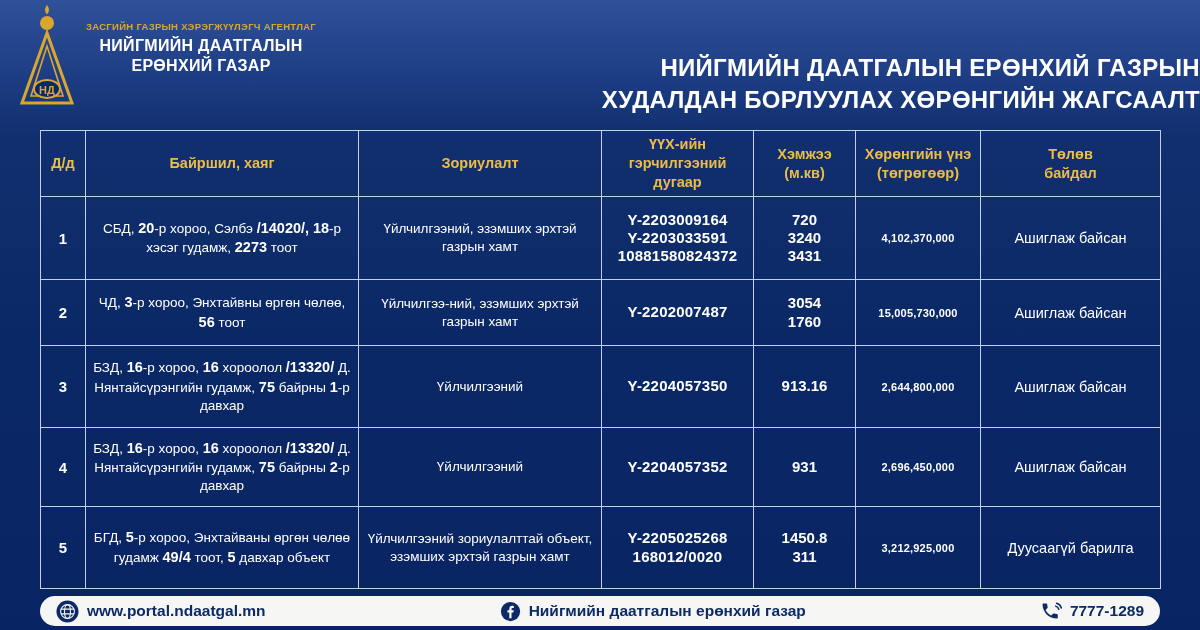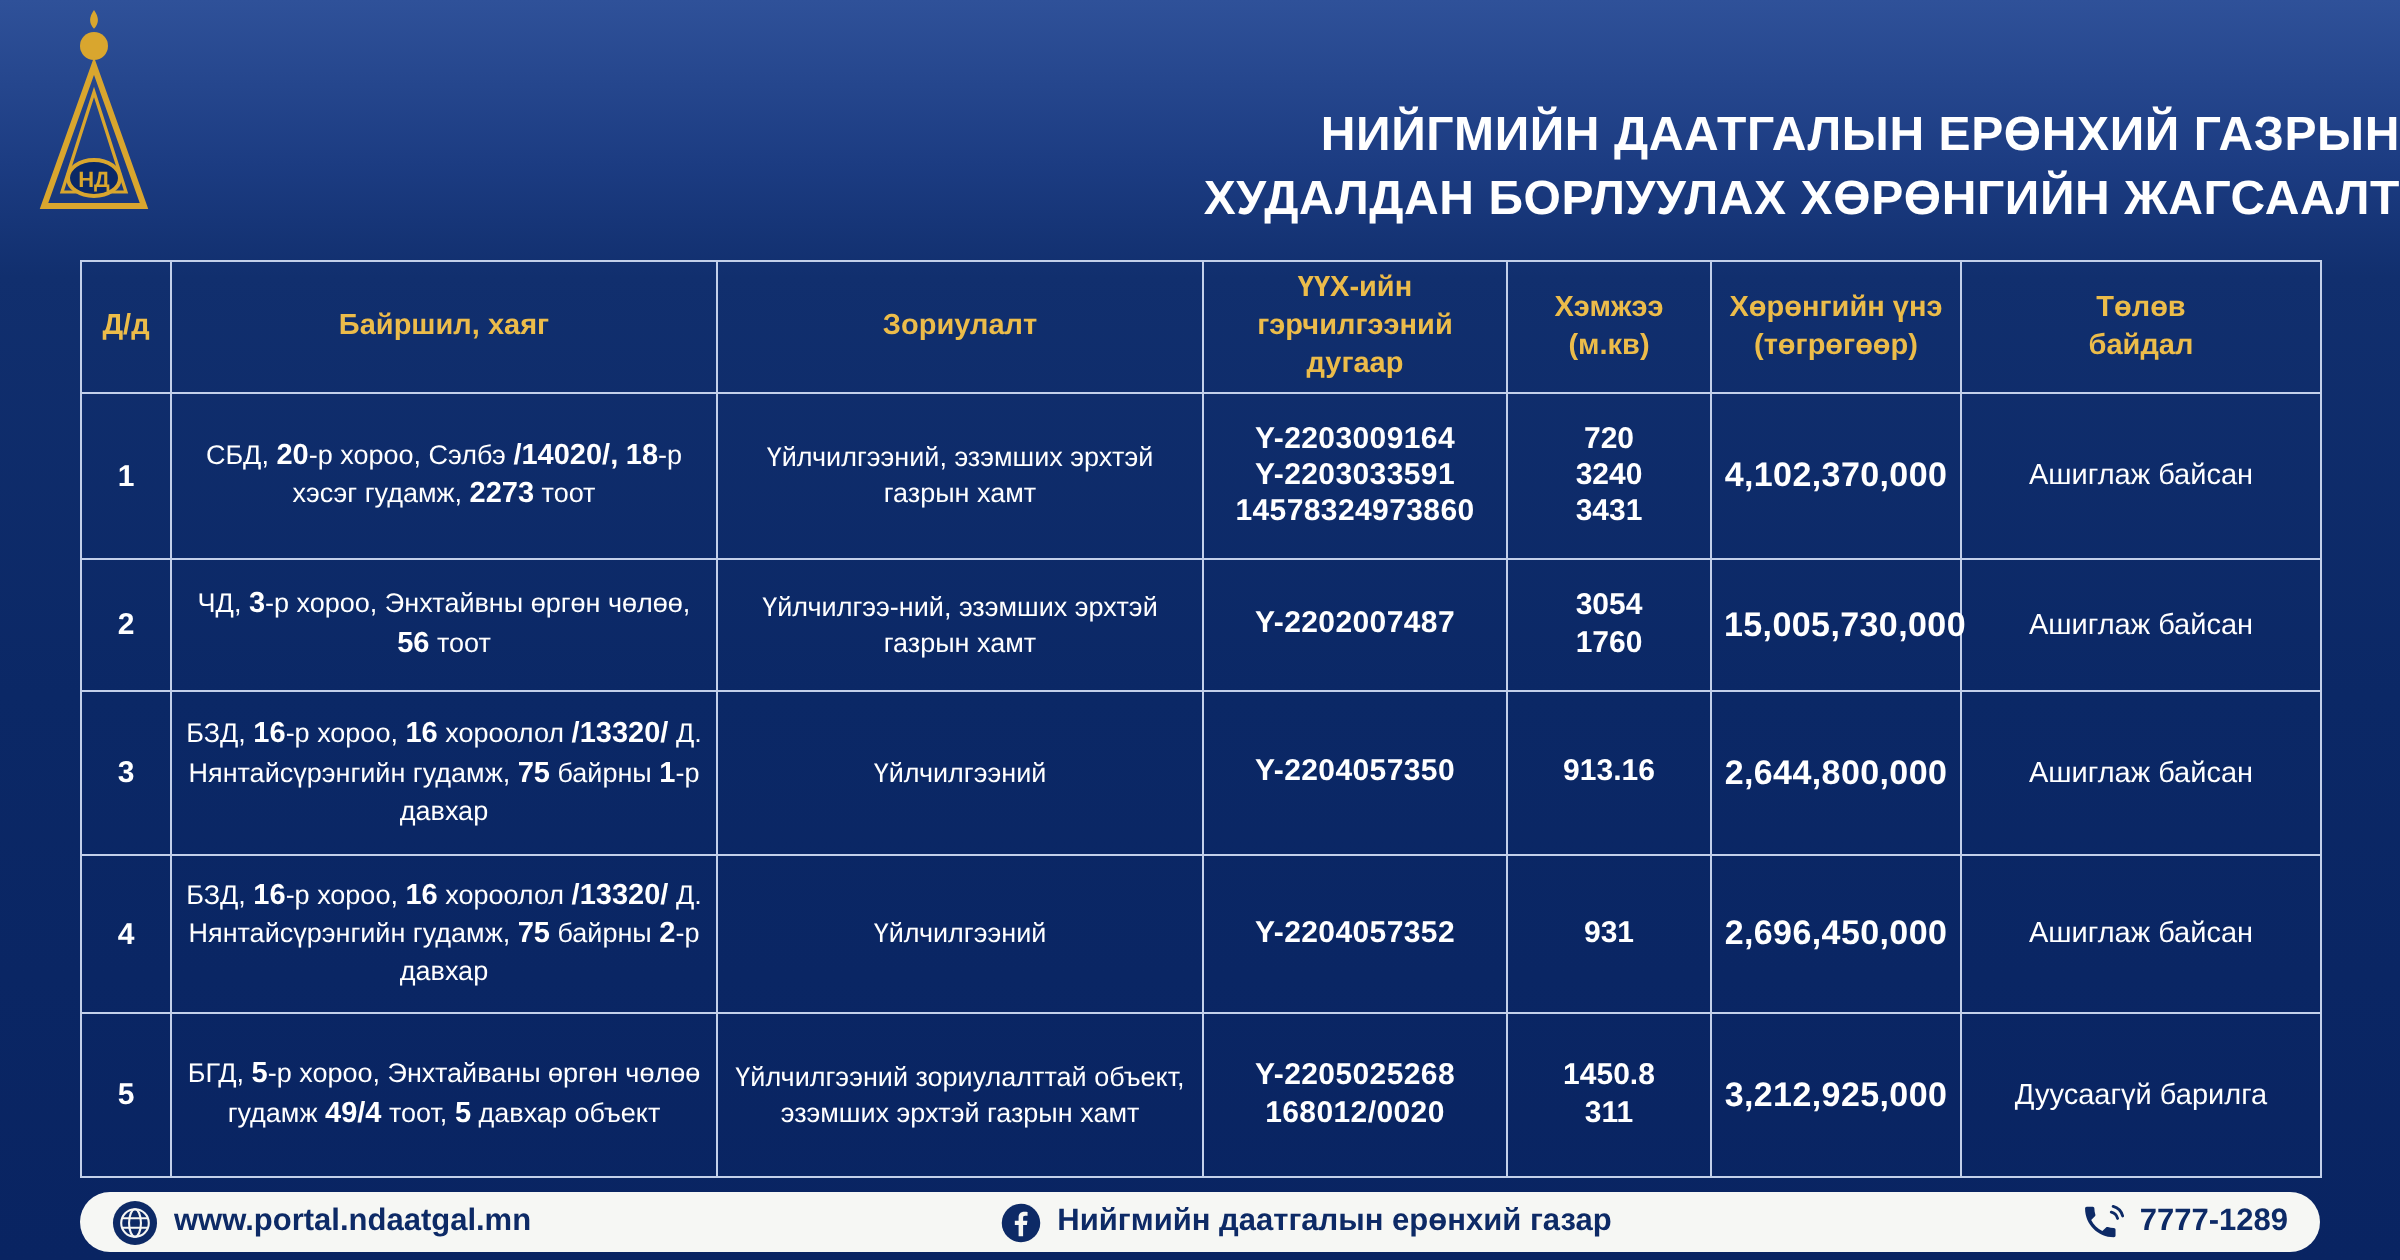--- a/index.html
+++ b/index.html
@@ -21,41 +21,46 @@
   table.main { position:absolute; left:40px; top:130px; width:1120px; border-collapse:collapse; table-layout:fixed; }
   th,td { border:1px solid #c3d0ea; text-align:center; vertical-align:middle; padding:3px 6px; }
   th { color:#ecbc4a; font-size:14.5px; font-weight:bold; white-space:pre-line; line-height:1.3; height:66px; }
   tr.r0 { height:83px; } tr.r1 { height:66px; } tr.r2 { height:82px; } tr.r3 { height:79px; } tr.r4 { height:82px; }
   .c-num    { font-weight:bold; font-size:15px; }
   .c-loc    { font-size:13.5px; line-height:1.32; }
   .c-loc b  { font-size:14.5px; }
   .c-purpose{ font-size:13.5px; line-height:1.32; }
   .c-cert   { font-weight:bold; font-size:15px; line-height:1.22; letter-spacing:.2px; }
   .c-area   { font-weight:bold; font-size:15px; line-height:1.22; }
-  .c-price  { font-weight:bold; font-size:17px; letter-spacing:.2px; }
+  .c-price  { font-weight:bold; font-size:11px; letter-spacing:.2px; }
   .c-status { font-size:14.5px; }
   
   .footer-bar { position:absolute; left:40px; top:596px; width:1120px; height:30px;
     background:#f6f7f4; border-radius:16px; display:flex; align-items:center;
     justify-content:space-between; padding:0 16px; color:#0d2a66; }
   .f-group { display:flex; align-items:center; gap:8px; font-weight:bold; font-size:15.5px; white-space:nowrap;text-align:right; }
   .f-group svg { display:block; }
 </style>
 </head>
 <body>
 
 <div class="brand">
   <svg width="58" height="106" viewBox="0 0 58 106">
     <path d="M29 1c2.6 3.6 2.6 6.6 0 9.4c-2.6-2.8-2.6-5.8 0-9.4z" fill="#d9a62e"></path>
     <circle cx="29" cy="19" r="7" fill="#d9a62e"></circle>
     <path d="M29 29 L4 99 L54 99 Z" fill="none" stroke="#d9a62e" stroke-width="3"></path>
     <path d="M29 42 L13 92 L45 92 Z" fill="none" stroke="#d9a62e" stroke-width="1.6"></path>
     <ellipse cx="29" cy="85" rx="13" ry="9" fill="#0b2866" stroke="#d9a62e" stroke-width="2"></ellipse>
     <text x="29" y="89.5" text-anchor="middle" font-size="11" font-weight="bold" fill="#d9a62e">НД</text>
   </svg>
+  <div class="brand-text">
+    <div class="agency">ЗАСГИЙН ГАЗРЫН ХЭРЭГЖҮҮЛЭГЧ АГЕНТЛАГ</div>
+    <div class="org">НИЙГМИЙН ДААТГАЛЫН</div>
+    <div class="org">ЕРӨНХИЙ ГАЗАР</div>
+  </div>
 </div>
 
 <div class="title">
   <div>НИЙГМИЙН ДААТГАЛЫН ЕРӨНХИЙ ГАЗРЫН</div>
   <div>ХУДАЛДАН БОРЛУУЛАХ ХӨРӨНГИЙН ЖАГСААЛТ</div>
 </div>
 
 <table class="main">
   <colgroup>
     <col style="width:45px">
@@ -82,21 +87,21 @@
       </tr>
   </thead>
   <tbody id="tbody">
       <tr class="r0">
         <td class="c-num">1</td>
         <td class="c-loc"><span>СБД, </span><b>20</b><span>-р хороо, Сэлбэ </span><b>/14020/,</b><span> </span><b>18</b><span>-р хэсэг гудамж, </span><b>2273</b><span> тоот</span></td>
         <td class="c-purpose">Үйлчилгээний, эзэмших эрхтэй газрын хамт</td>
         <td class="c-cert">
           <div>Y-2203009164</div>
           <div>Y-2203033591</div>
-          <div>14578324973860</div>
+          <div>10881580824372</div>
         </td>
         <td class="c-area">
           <div>720</div>
           <div>3240</div>
           <div>3431</div>
         </td>
         <td class="c-price">4,102,370,000</td>
         <td class="c-status">Ашиглаж байсан</td>
       </tr>
       <tr class="r1">

